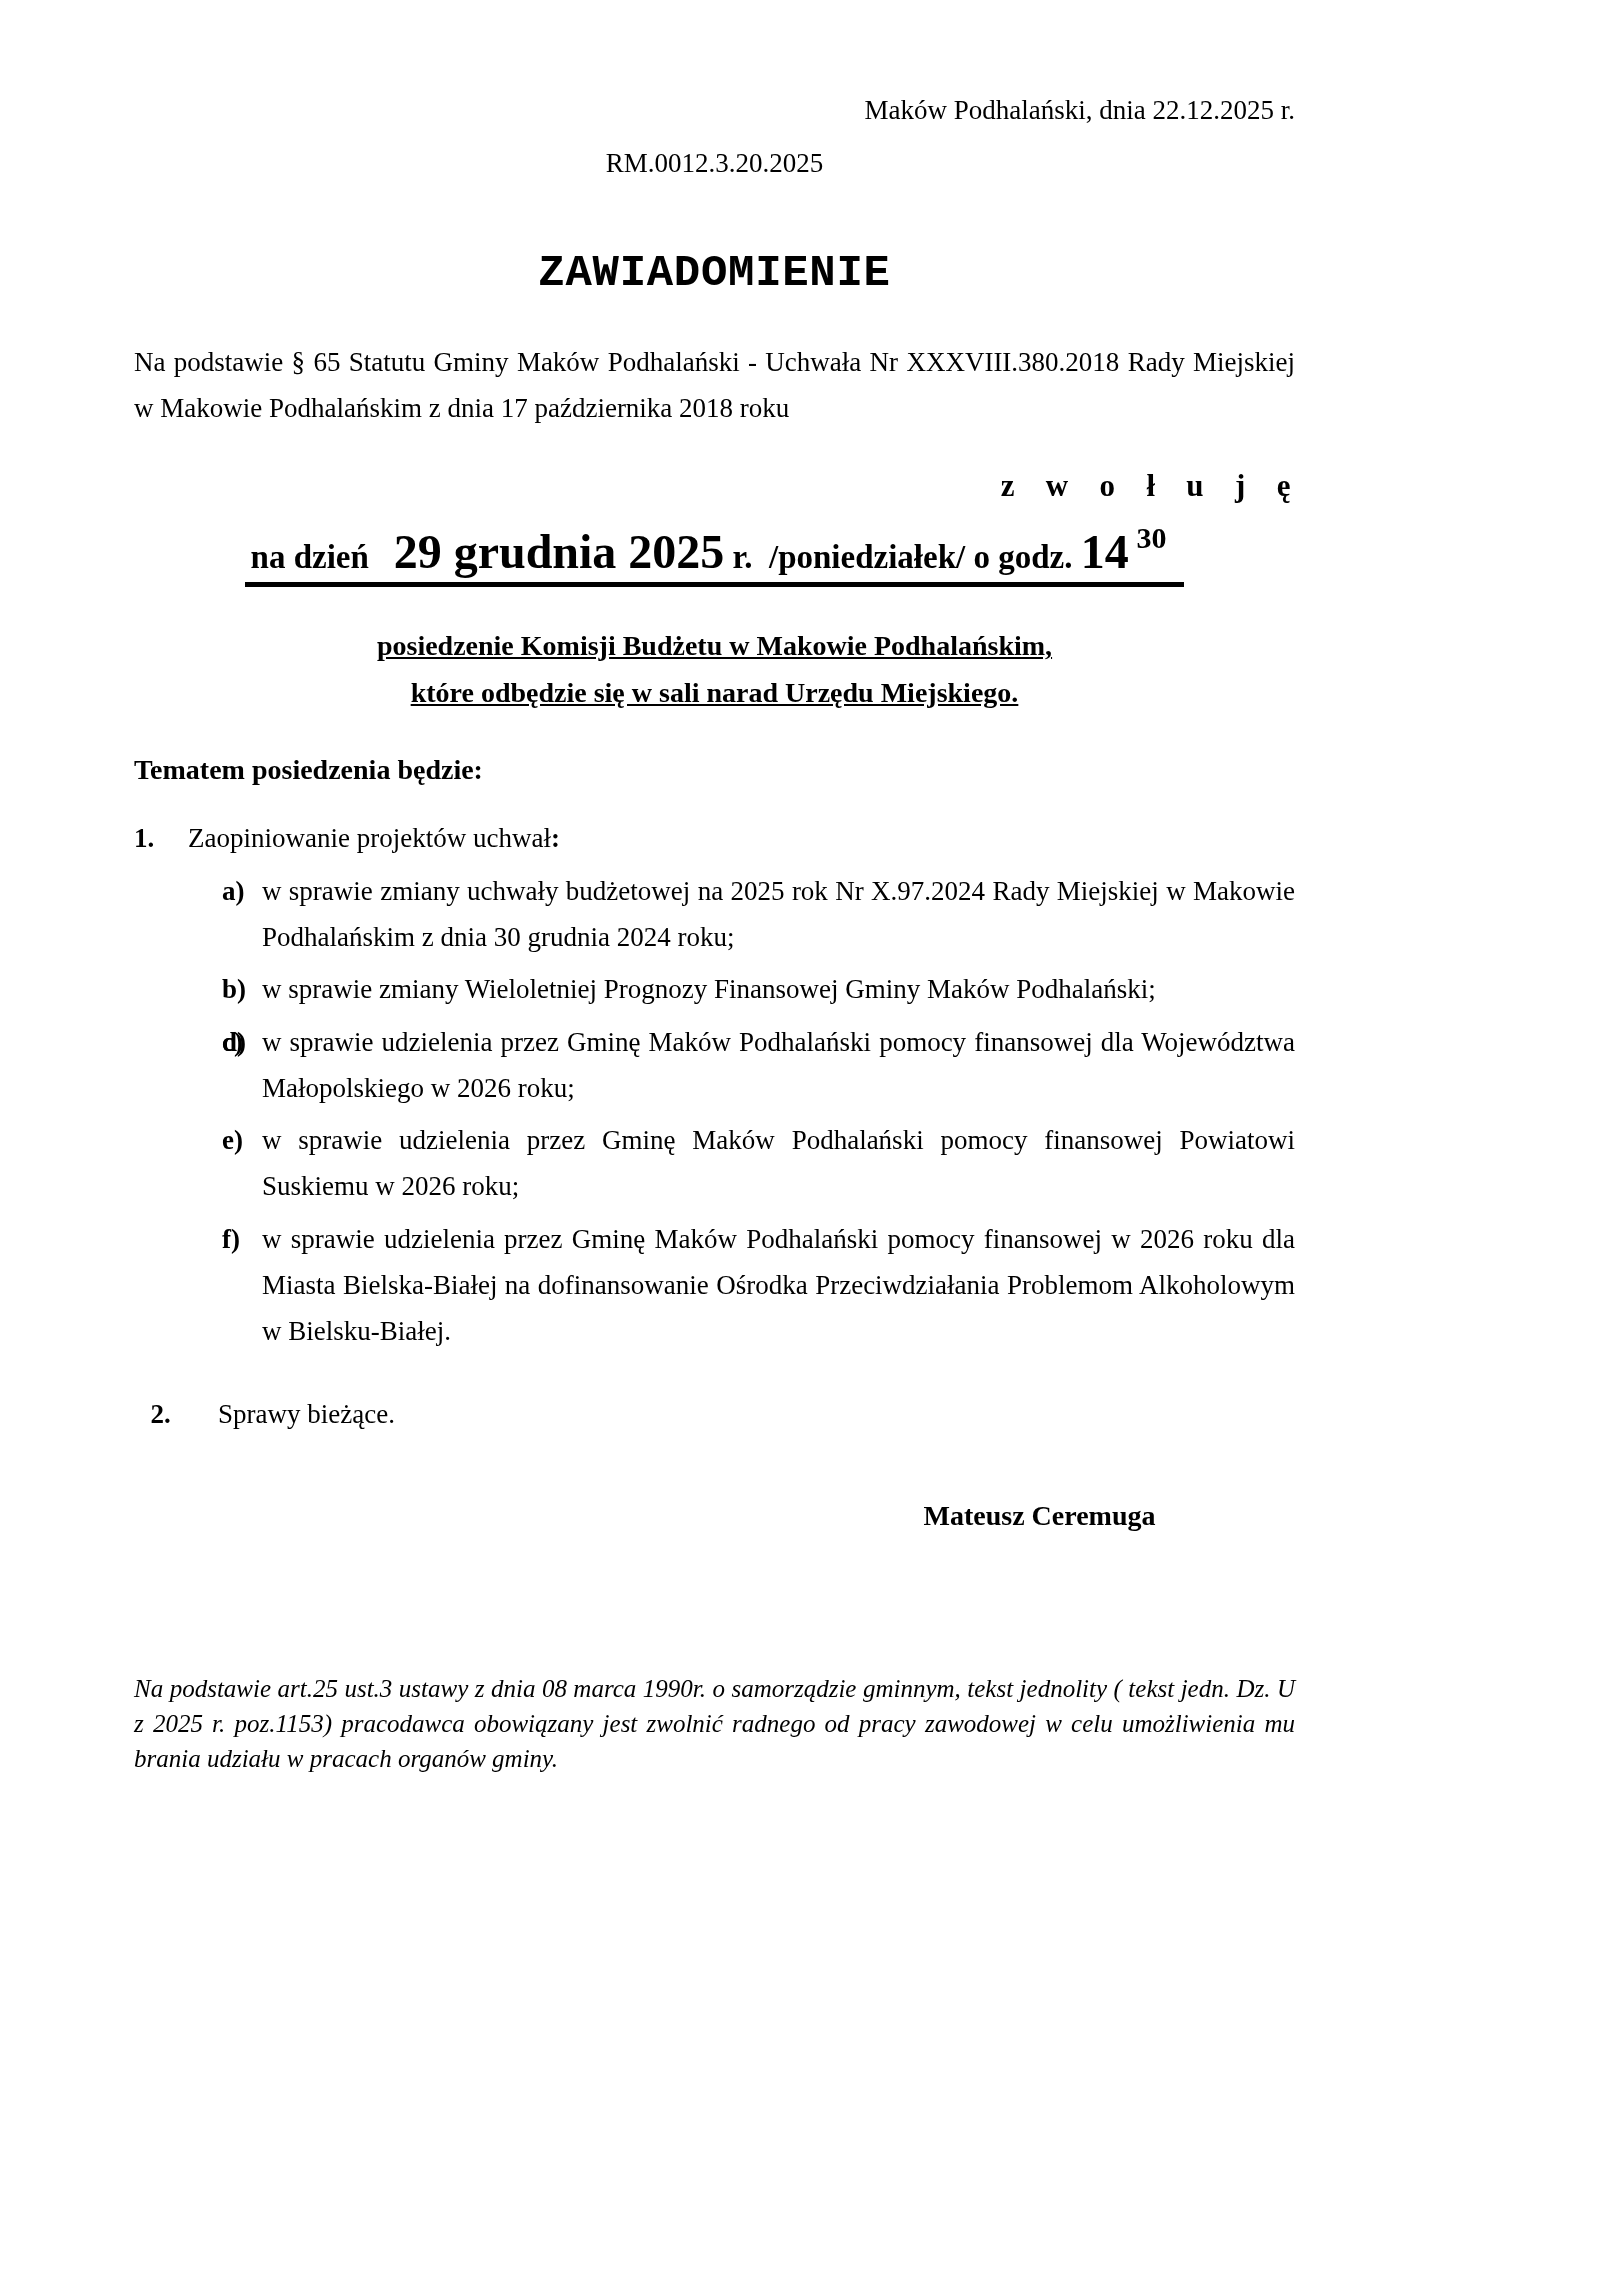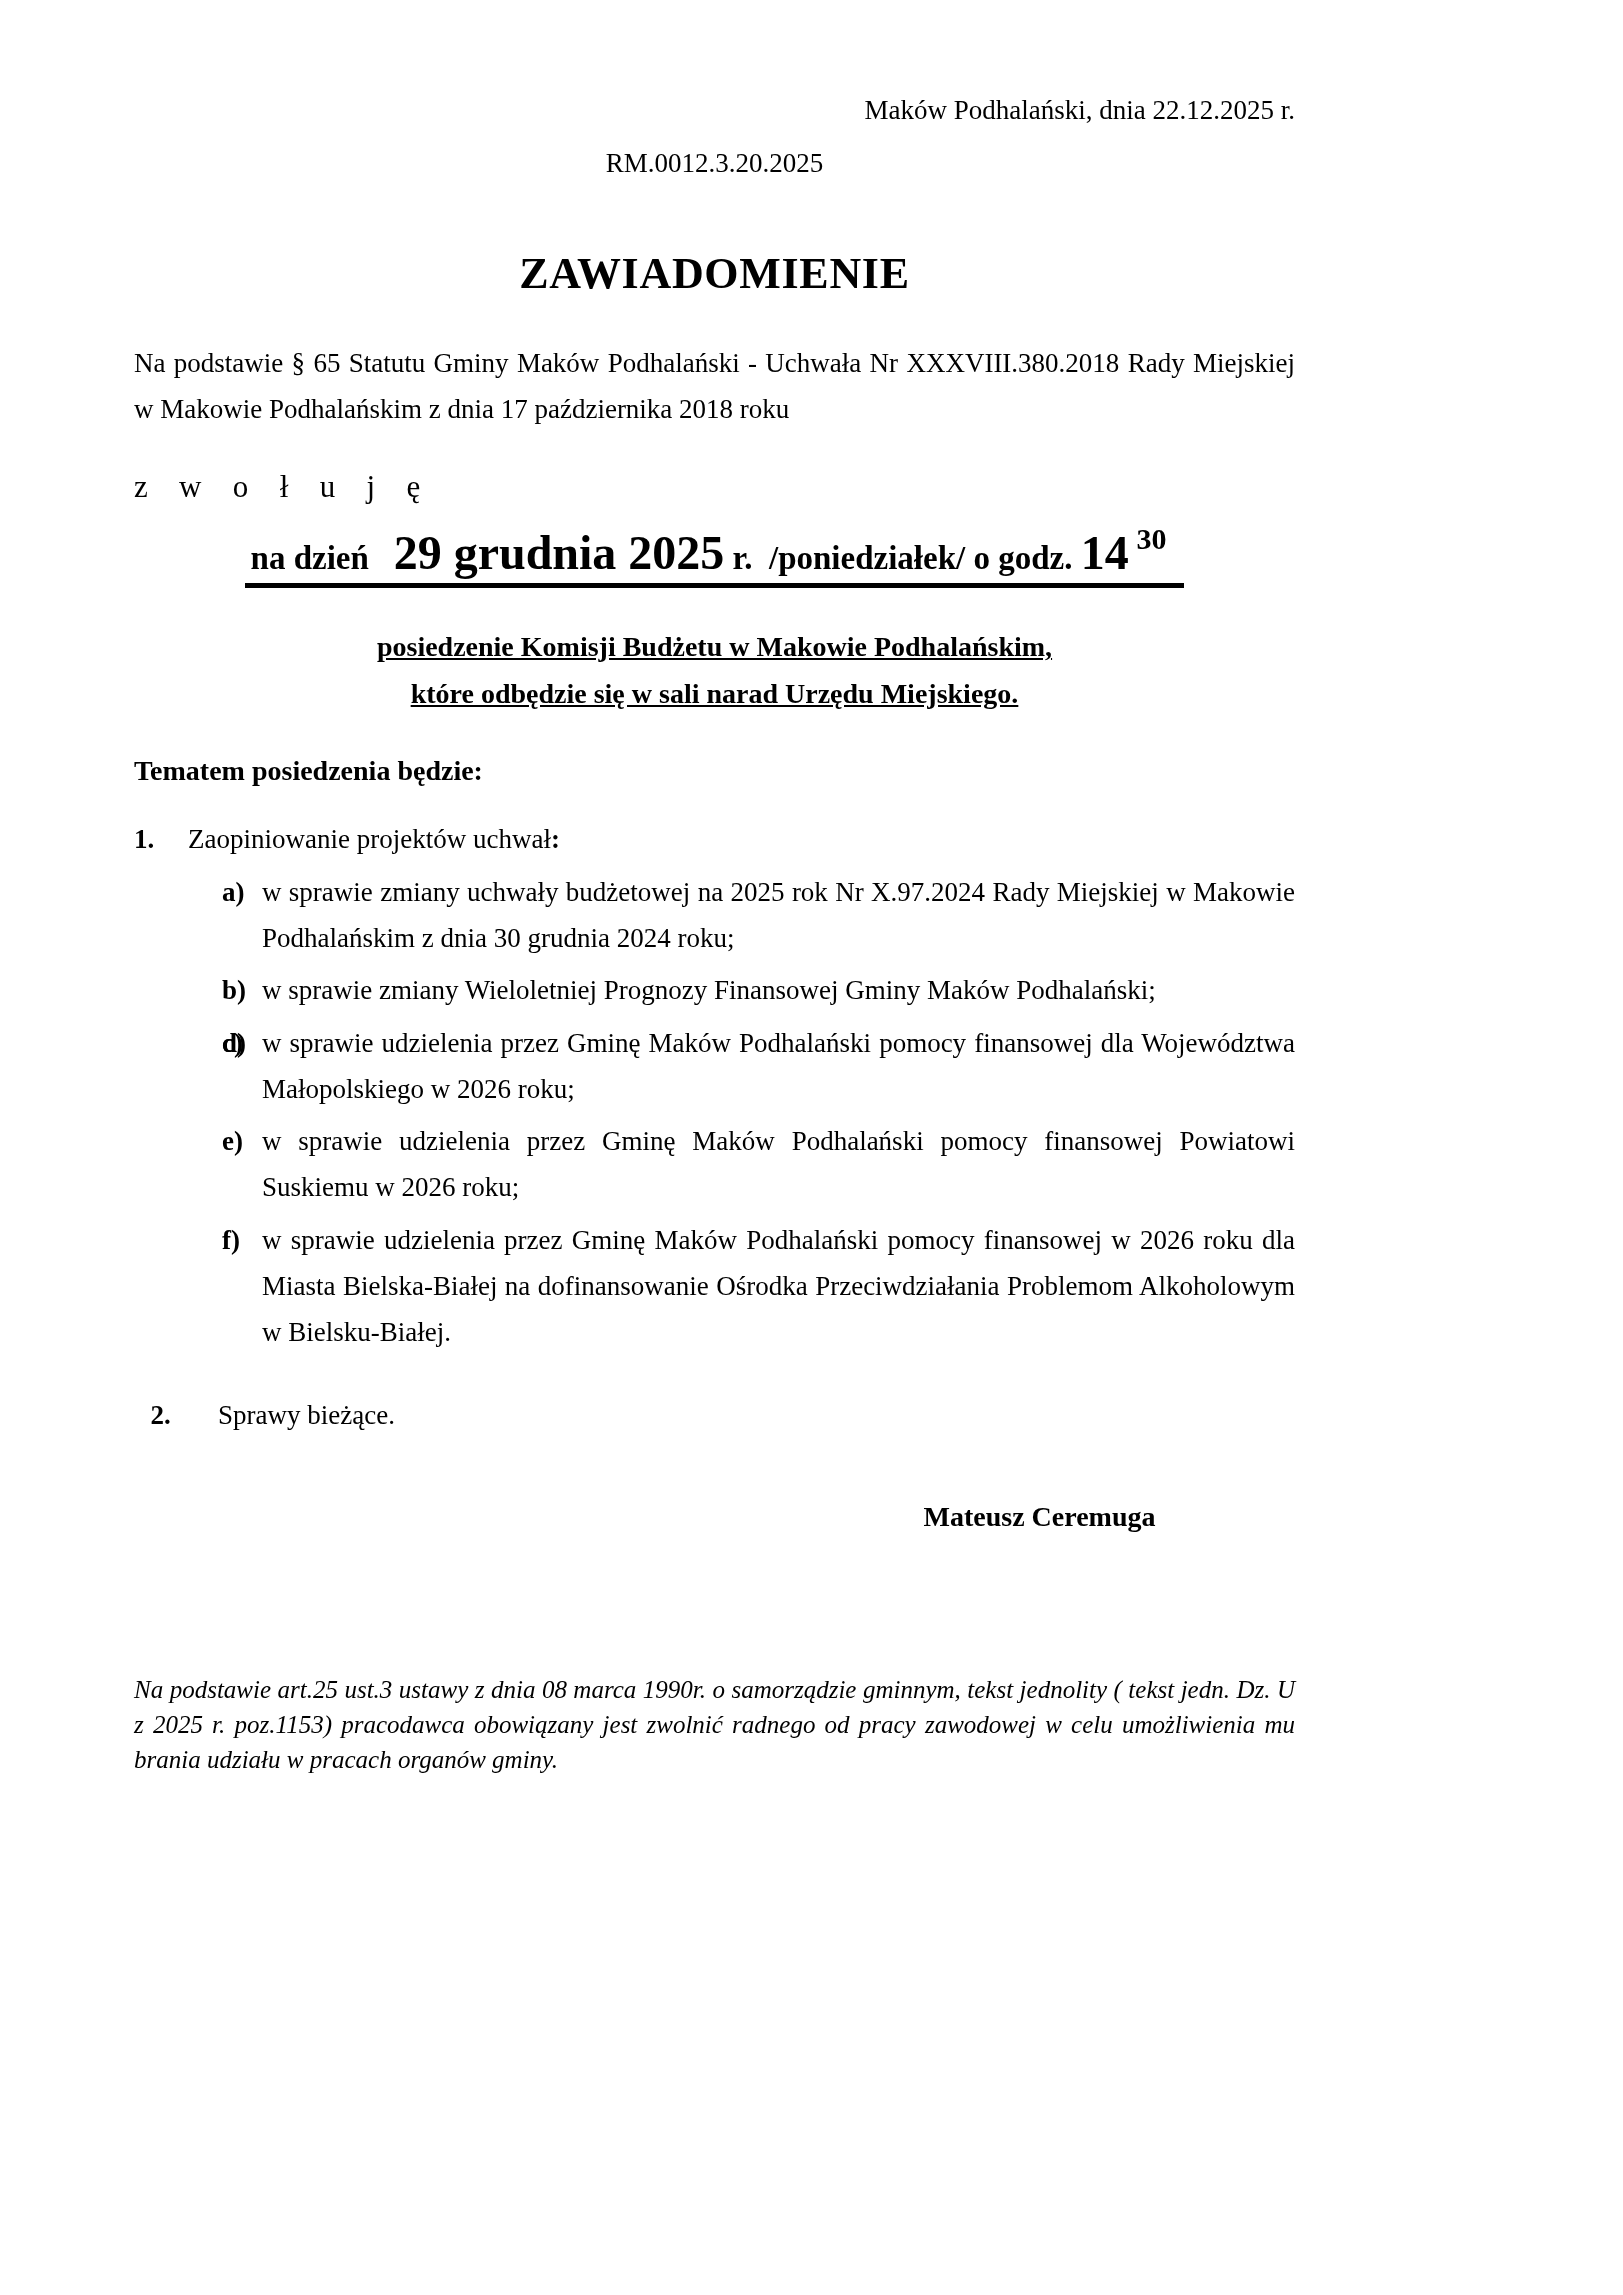--- a/index.html
+++ b/index.html
@@ -30,32 +30,33 @@
     margin-top: 22px;
     font-size: 27px;
     text-align: center;
   }
   .doc-title {
     margin-top: 69px;
     font-size: 44px;
     font-weight: bold;
     text-align: center;
     letter-spacing: 0.7px;
+    font-family: Liberation Mono, monospace;
   }
   .intro {
     margin-top: 41px;
     font-size: 27px;
     line-height: 46px;
     text-align: justify;
   }
   .convene {
     margin-top: 37px;
     font-size: 31px;
-    font-weight: normal;
-    text-align: left;
+    font-weight: bold;
+    text-align: right;
     letter-spacing: 4.6px;
     word-spacing: 14.4px;
   }
   .session-line {
     margin-top: 17px;
     text-align: center;
     font-weight: bold;
   }
   .session-line .underlined {
     display: inline-block;

